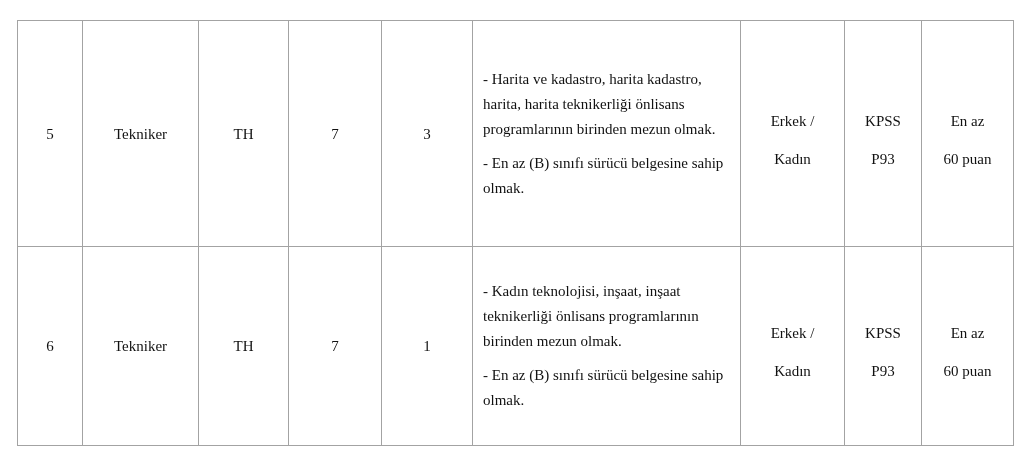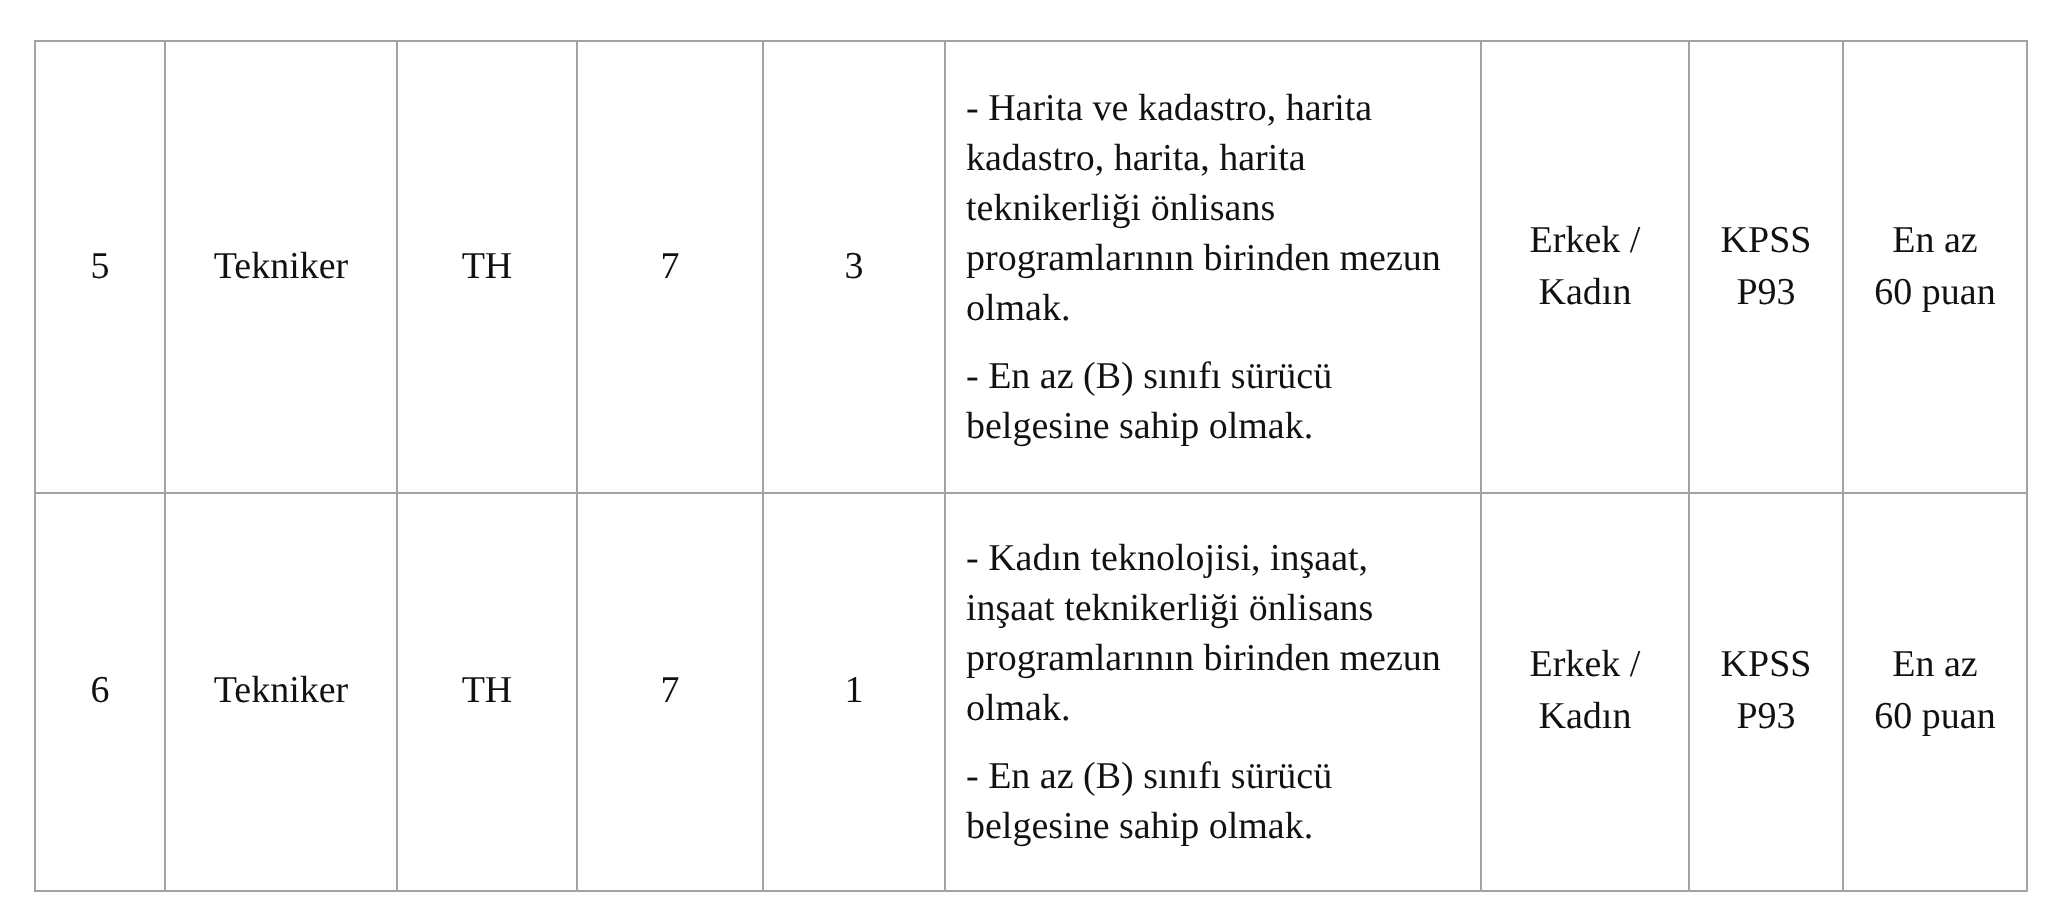--- a/index.html
+++ b/index.html
@@ -17,41 +17,41 @@
     .doc-table {
       position: absolute;
       left: 17px;
       top: 20px;
       border-collapse: collapse;
       table-layout: fixed;
       width: 996px;
     }
     .doc-table td {
       border: 1px solid #a3a3a3;
-      font-size: 19px;
+      font-size: 15px;
       line-height: 26px;
       vertical-align: middle;
       text-align: center;
       padding: 0 6px;
       box-sizing: border-box;
     }
     .doc-table tr { height: 226px; }
     .doc-table tr.row-2 { height: 199px; }
     .doc-table td.req {
       text-align: left;
       padding: 3px 8px 3px 10px;
       line-height: 25px;
     }
     .req p {
       margin: 0;
     }
     .req p + p {
       margin-top: 9px;
     }
-    .two-line span { display: block; }
+    .two-line span { display: block; margin-top: 12px; }
   </style>
 </head>
 <body>
 
 <table class="doc-table">
   <colgroup>
     <col style="width:65px">
     <col style="width:116px">
     <col style="width:90px">
     <col style="width:93px">

